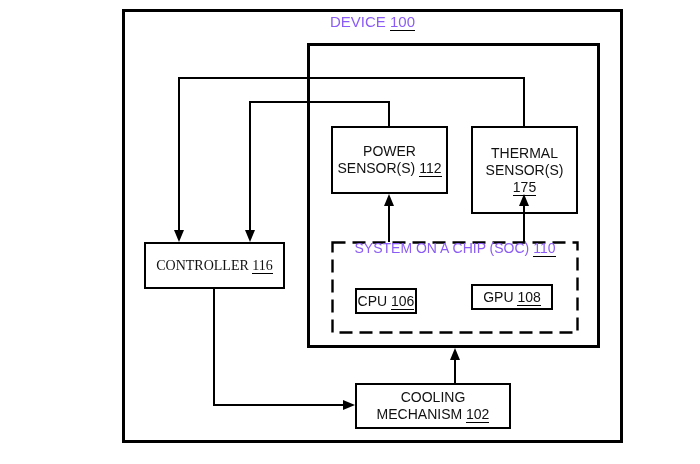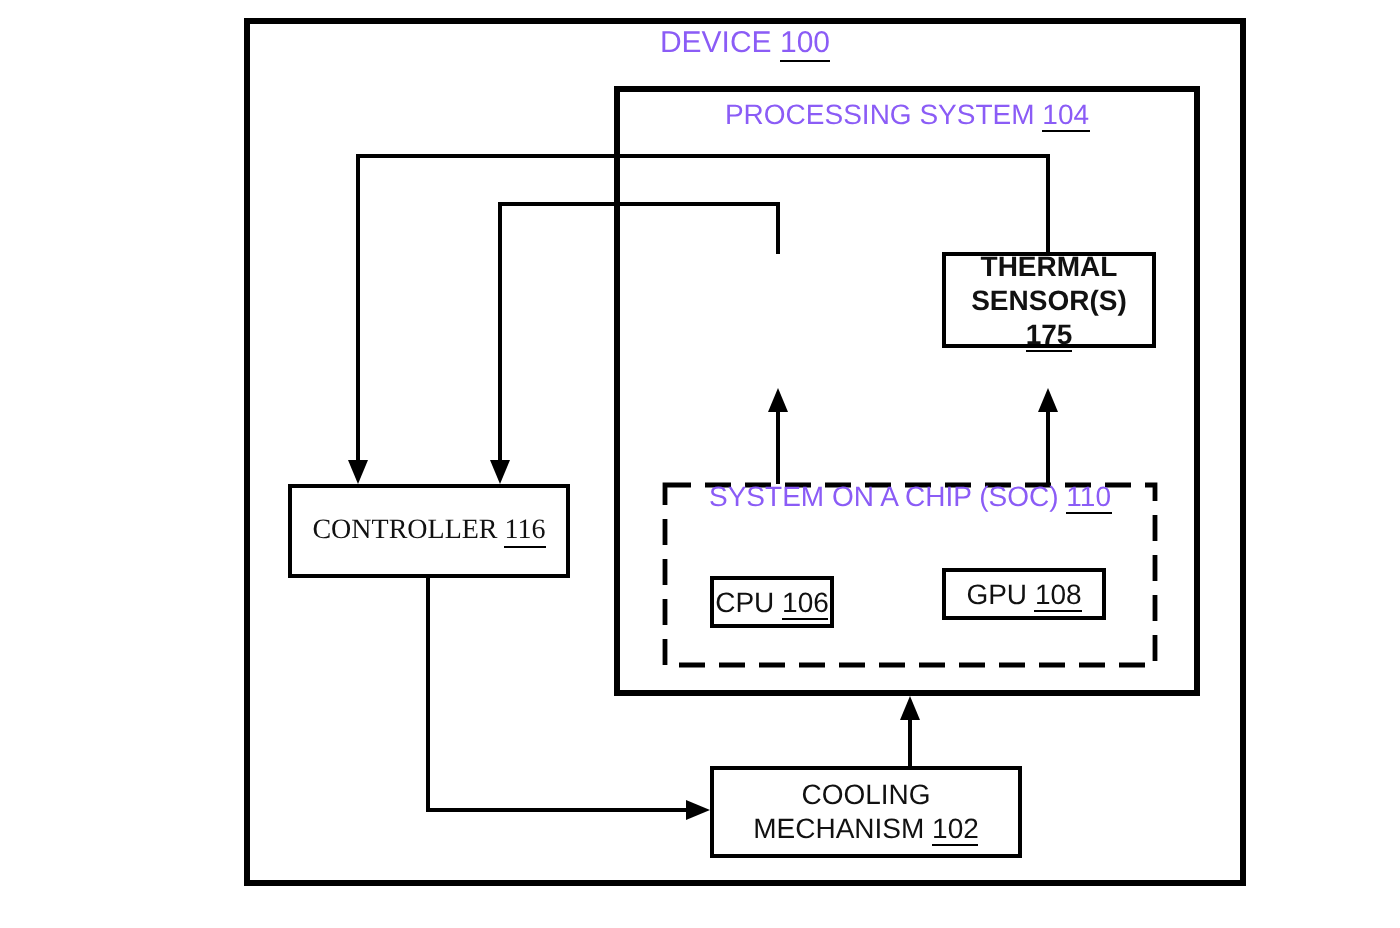--- a/index.html
+++ b/index.html
@@ -29,34 +29,36 @@
 </style>
 </head>
 <body>
 
 <div id="canvas">
 
   <div class="box thick" style="left:122px;top:9px;width:501px;height:434px;"></div>
   <div class="caption" style="left:122px;top:14px;width:501px;font-size:15px;"><span>DEVICE</span> <span class="ref">100</span></div>
 
   <div class="box thick" style="left:307px;top:43px;width:293px;height:305px;background:transparent;"></div>
-  <div class="caption" style="left:307px;top:49px;width:293px;"><span>PROCESSING SYSTEM</span> <span class="ref">104</span></div>
 
   <div class="vl" style="left:523px;top:77px;height:50px;"></div>
   <div class="hl" style="left:178px;top:77px;width:347px;"></div>
   <div class="vl" style="left:178px;top:77px;height:153px;"></div>
   <div class="arr down" style="left:174px;top:230px;"></div>
 
   <div class="vl" style="left:388px;top:101px;height:26px;"></div>
   <div class="hl" style="left:249px;top:101px;width:141px;"></div>
   <div class="vl" style="left:249px;top:101px;height:129px;"></div>
   <div class="arr down" style="left:245px;top:230px;"></div>
 
+  <div class="box" style="left:331px;top:126px;width:117px;height:68px;">
+    <div><span>POWER</span><br><span>SENSOR(S)</span> <span class="ref">112</span></div>
+  </div>
 
-  <div class="box" style="left:471px;top:126px;width:107px;height:48px;font-weight:bold;">
+  <div class="box" style="left:471px;top:126px;width:107px;height:88px;">
     <div><span>THERMAL</span><br><span>SENSOR(S)</span><br><span class="ref">175</span></div>
   </div>
 
   <div class="vl" style="left:388px;top:205px;height:37px;"></div>
   <div class="arr up" style="left:384px;top:194px;"></div>
 
   <div class="vl" style="left:523px;top:205px;height:37px;"></div>
   <div class="arr up" style="left:519px;top:194px;"></div>
 
   <svg class="soc-svg" width="248" height="93">

